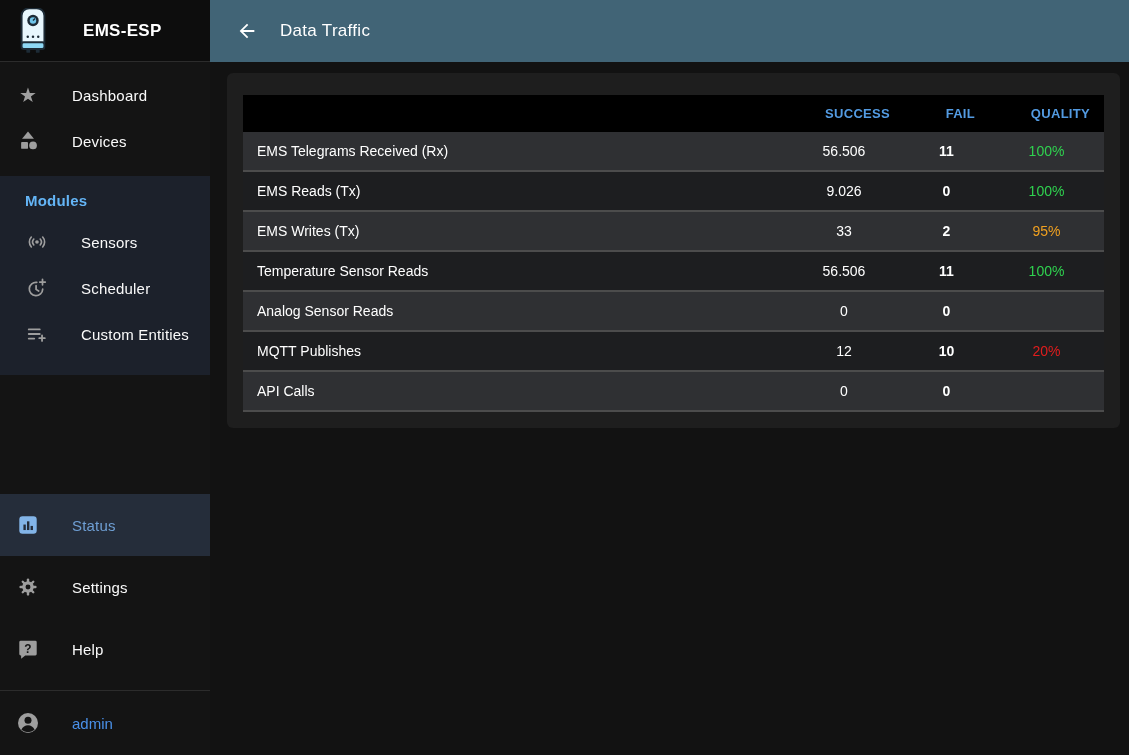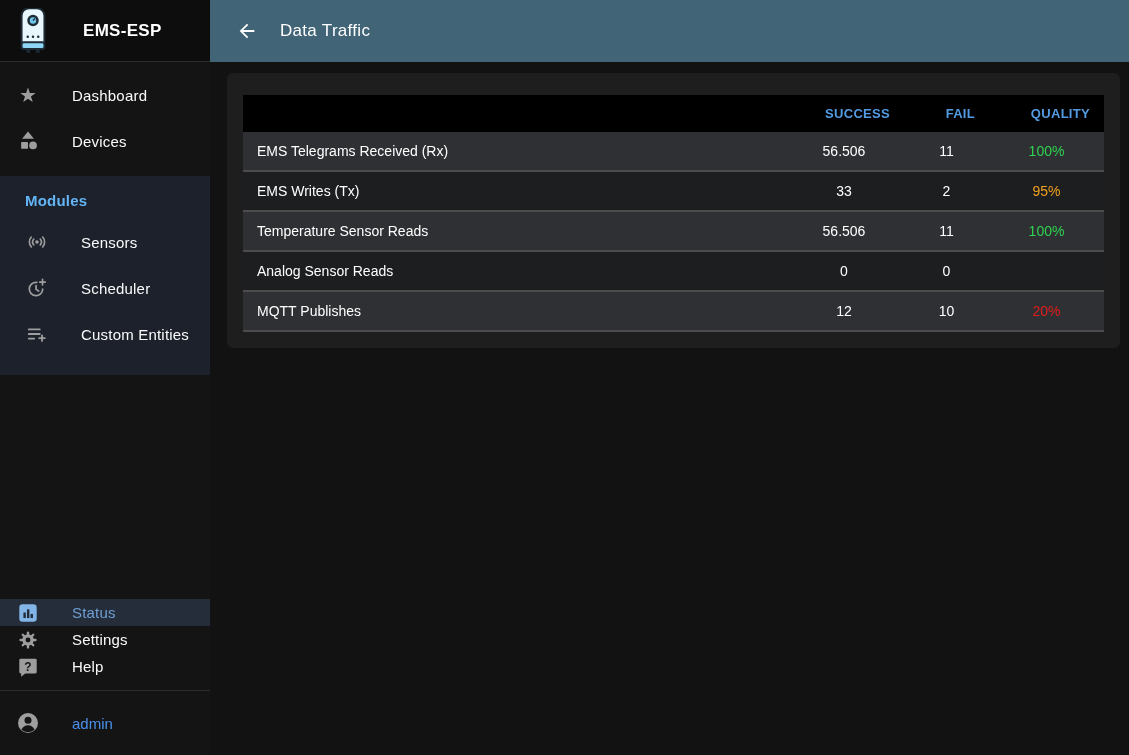--- a/index.html
+++ b/index.html
@@ -44,21 +44,21 @@
   }
   .modules-title {
     padding:14px 16px 10px;
     font-size:15px; font-weight:bold;
     color:var(--accent-blue,#64b5f6);
     letter-spacing:.2px;
   }
 
   .side-spacer { flex:1; }
 
-  .nav-bottom .nav-item { height:27px; }
+  .nav-bottom .nav-item { height:62px; }
   .nav-item.active { background:#252d3a; }
   .nav-item.active .lbl { color:#6f9fd4; }
 
   .side-divider { border-top:1px solid #2c2c2c; margin-top:10px; }
   .user-row {
     height:64px; display:flex; align-items:center;
     padding-left:16px; gap:32px; cursor:pointer;
   }
   .user-row .lbl { font-size:15px; font-weight:500; color:#4a90e8; }
 
@@ -96,21 +96,21 @@
     font-size:14px; color:#fff;
     padding:11px 14px; text-align:center; white-space:nowrap;
     border-top:2px solid #4c4c4c;
   }
   .traffic td.cell-label { text-align:left; font-weight:400; }
   .traffic tbody tr:nth-child(odd)  { background:#2f3033; }
   .traffic tbody tr:nth-child(even) { background:#1d1e20; }
   .traffic tbody tr:first-child td { border-top:none; }
   .traffic tbody tr:last-child td { border-bottom:2px solid #4c4c4c; }
   .col-success { width:120px; }
-  .col-fail    { width:85px;  }
+  .col-fail    { width:85px;font-weight:bold;  }
   .col-quality { width:115px; }
 
   svg { display:block; }
   .glyph-star { font-size:21px; }
 </style>
 </head>
 <body>
 
 <div class="sidebar">
 
@@ -267,20 +267,26 @@
           </tr>
         </thead>
         <tbody>
             <tr>
     <td class="cell-label">EMS Telegrams Received (Rx)</td>
     <td class="col-success">56.506</td>
     <td class="col-fail">11</td>
     <td class="col-quality" style="color: rgb(47, 210, 79);">100%</td>
   </tr>
             <tr>
+    <td class="cell-label">EMS Reads (Tx)</td>
+    <td class="col-success">9.026</td>
+    <td class="col-fail">0</td>
+    <td class="col-quality" style="color: rgb(47, 210, 79);">100%</td>
+  </tr>
+            <tr>
     <td class="cell-label">EMS Writes (Tx)</td>
     <td class="col-success">33</td>
     <td class="col-fail">2</td>
     <td class="col-quality" style="color: rgb(240, 160, 32);">95%</td>
   </tr>
             <tr>
     <td class="cell-label">Temperature Sensor Reads</td>
     <td class="col-success">56.506</td>
     <td class="col-fail">11</td>
     <td class="col-quality" style="color: rgb(47, 210, 79);">100%</td>
@@ -290,17 +296,23 @@
     <td class="col-success">0</td>
     <td class="col-fail">0</td>
     <td class="col-quality"></td>
   </tr>
             <tr>
     <td class="cell-label">MQTT Publishes</td>
     <td class="col-success">12</td>
     <td class="col-fail">10</td>
     <td class="col-quality" style="color: rgb(225, 29, 29);">20%</td>
   </tr>
+            <tr>
+    <td class="cell-label">API Calls</td>
+    <td class="col-success">0</td>
+    <td class="col-fail">0</td>
+    <td class="col-quality"></td>
+  </tr>
           </tbody>
       </table>
     </div>
   </div>
 </div>
 
 </body></html>

